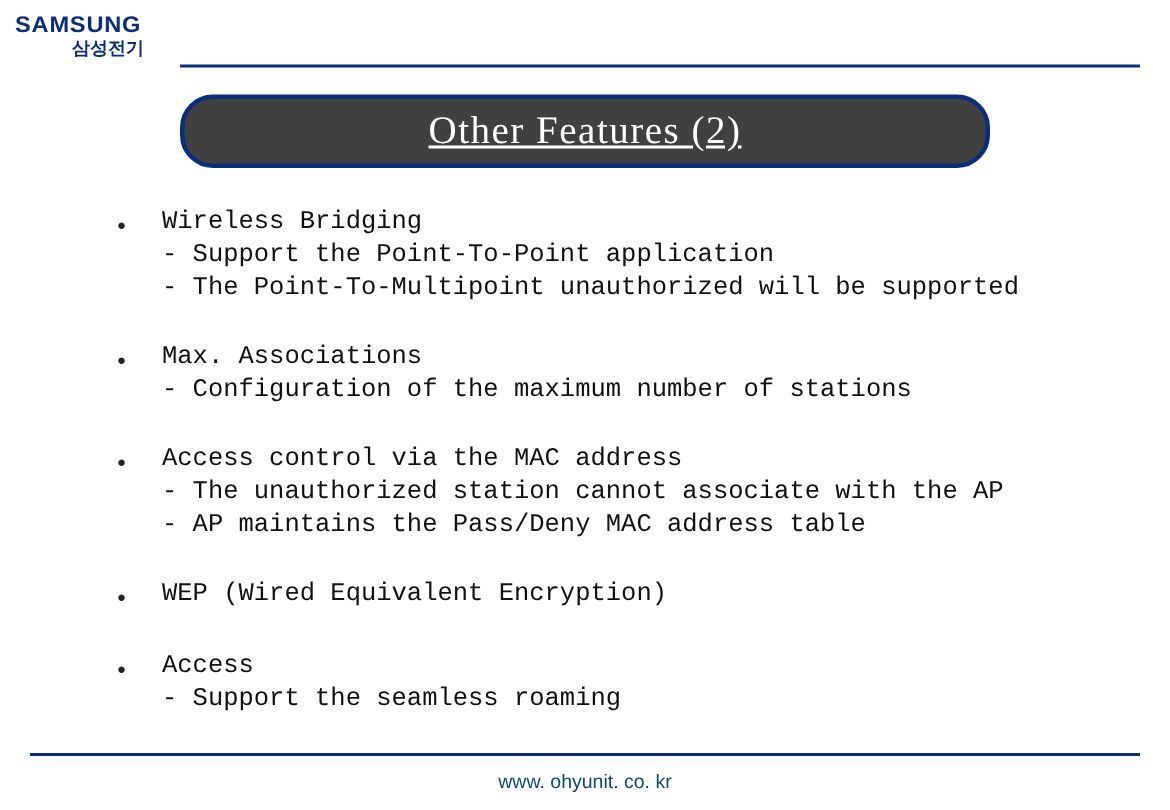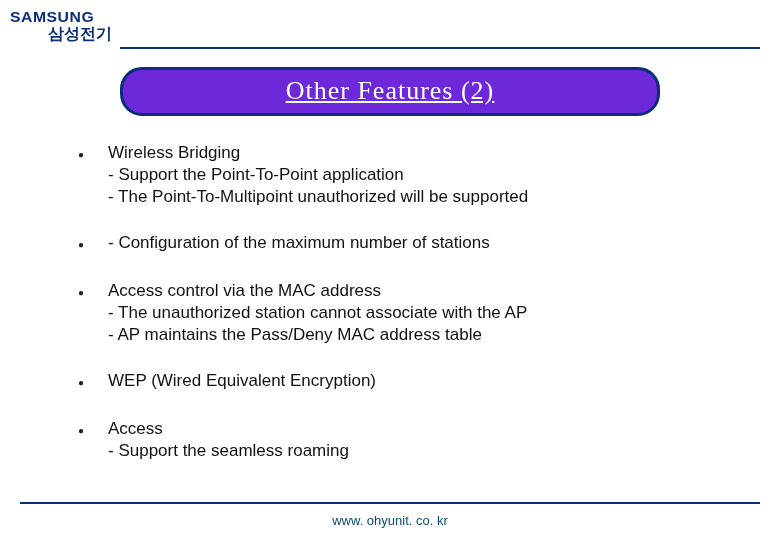--- a/index.html
+++ b/index.html
@@ -17,39 +17,39 @@
   .logo-samsung {
     font-family: Arial, sans-serif;
     font-weight: 900;
     font-size: 15px;
     letter-spacing: 0.5px;
     color: #0b2e7a;
     transform: scaleX(1.05);
     display: inline-block;
   }
   .logo-sub {
-    font-size: 16px;
+    font-size: 12px;
     font-weight: 700;
     color: #0b2e7a;
     margin-left: 36px;
     margin-top: -2px;
   }
   .top-rule {
     margin: 2px 0 0 120px;
     height: 2px;
     width: 640px;
     background: #0b2e7a;
   }
   .title-wrap {
     width: 540px;
     margin: 18px auto 0 auto;
     position: relative;
   }
   .title-pill {
-    background: #6d28d9;
+    background: #404040;
     border: 3px solid #0b2e7a;
     border-radius: 22px;
     text-align: center;
     padding: 6px 0 7px 0;
   }
   .title-text {
     color: #ffffff;
     font-size: 26px;
     font-family: Georgia, "Times New Roman", serif;
     letter-spacing: 1px;
@@ -68,21 +68,21 @@
     color: #222;
     width: 30px;
     line-height: 22px;
     padding-top: 2px;
   }
   .item-body {
     flex: 1;
     font-size: 17px;
     color: #111;
     line-height: 22px;
-    font-family: Liberation Sans, sans-serif;
+    font-family: Liberation Mono, monospace;
   }
   .subline {
     display: block;
   }
   .bottom-rule {
     position: absolute;
     left: 20px;
     right: 20px;
     bottom: 36px;
     height: 2px;
@@ -120,20 +120,21 @@
     <div class="item-body">
       <span class="subline">Wireless Bridging</span>
       <span class="subline">- Support the Point-To-Point application</span>
       <span class="subline">- The Point-To-Multipoint unauthorized will be supported</span>
     </div>
   </div>
 
   <div class="item">
     <div class="bullet">●</div>
     <div class="item-body">
+      <span class="subline">Max. Associations</span>
       <span class="subline">- Configuration of the maximum number of stations</span>
     </div>
   </div>
 
   <div class="item">
     <div class="bullet">●</div>
     <div class="item-body">
       <span class="subline">Access control via the MAC address</span>
       <span class="subline">- The unauthorized station cannot associate with the AP</span>
       <span class="subline">- AP maintains the Pass/Deny MAC address table</span>

